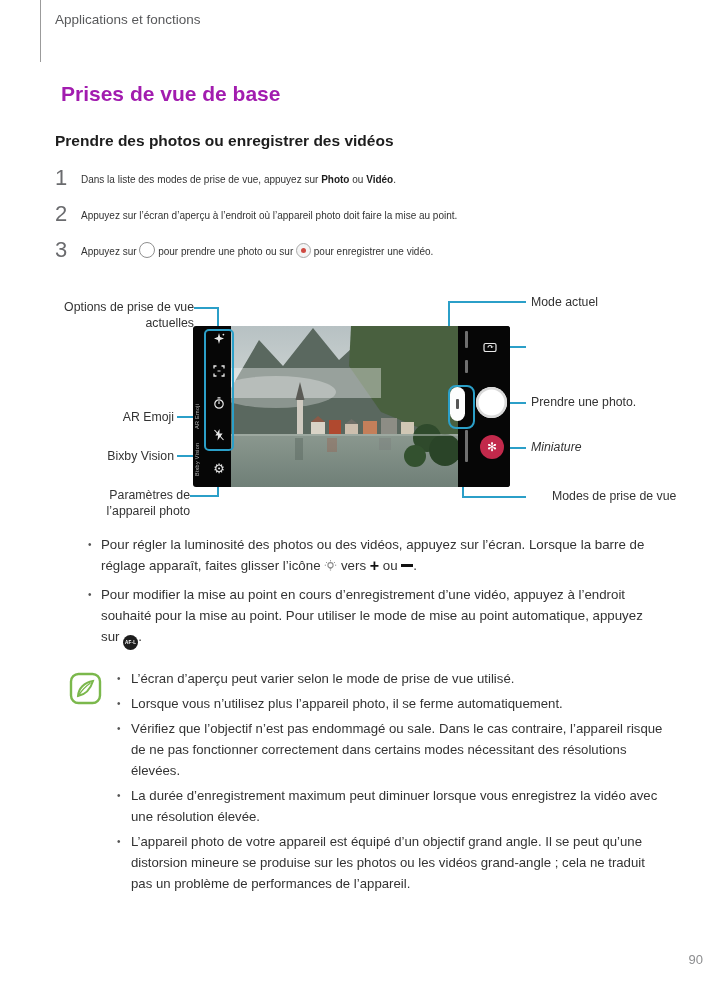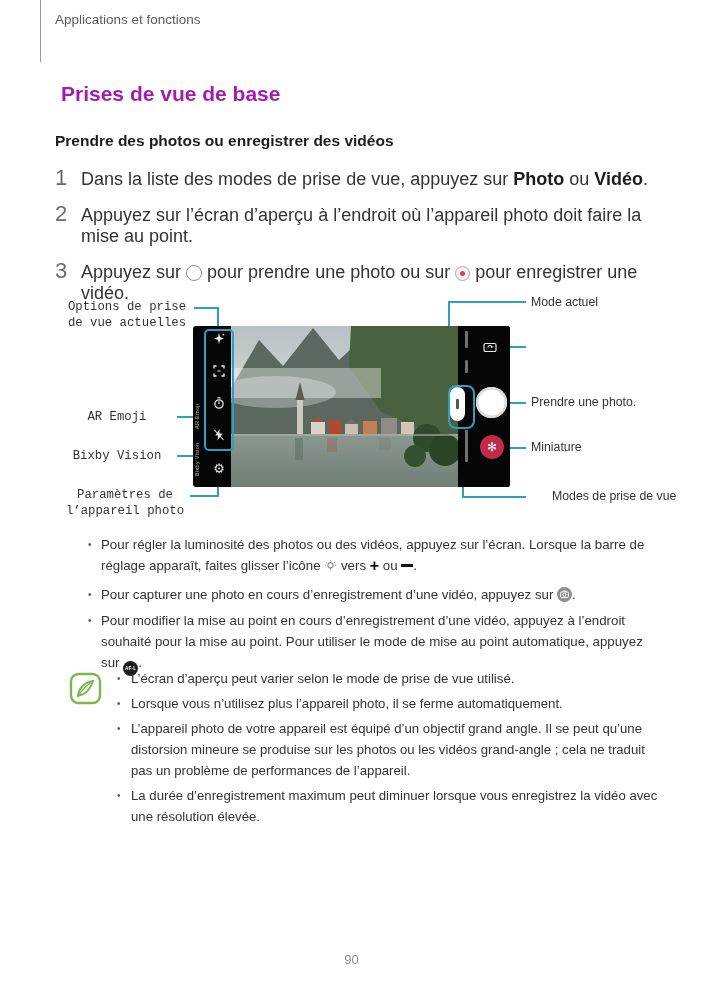--- a/index.html
+++ b/index.html
@@ -12,36 +12,36 @@
   .header{position:absolute;top:0;left:40px;height:46px;border-left:1.5px solid #9b9b9b;
     display:flex;align-items:flex-start;padding:12px 0 4px 14px;}
   .header span{font-size:13.5px;color:#58595b;}
   
   .title{position:absolute;top:82px;left:61px;font-size:21px;font-weight:700;color:#a21caf;}
   .subtitle{position:absolute;top:132px;left:55px;font-size:15.5px;font-weight:700;color:#1d1d1d;}
   
   .steps{position:absolute;top:166px;left:55px;width:600px;}
   .step{display:flex;margin-bottom:12px;}
   .step .num{width:26px;font-size:22px;color:#6a6b6e;line-height:24px;flex:0 0 26px;}
-  .step .txt{font-size:18px;line-height:21px;color:#333;padding-top:3px;width:574px;}
+  .step .txt{font-size:10px;line-height:21px;color:#333;padding-top:3px;width:574px;}
   b{color:#1d1d1d;}
   
   .ic{display:inline-block;vertical-align:-3px;}
   .shutter-inline{width:14px;height:14px;border:1.6px solid #8f8f8f;border-radius:50%;background:#fff;}
   .record-inline{width:13px;height:13px;border:1.6px solid #a9a9a9;border-radius:50%;background:#f4f4f4;position:relative;}
   .record-inline i{position:absolute;left:4px;top:4px;width:5px;height:5px;border-radius:50%;background:#cf4a42;}
   .plus-inline{font-weight:900;font-size:16px;color:#111;vertical-align:-1px;}
   .minus-inline{display:inline-block;width:12px;height:3px;background:#111;vertical-align:3px;}
   .capture-inline{width:15px;height:15px;border-radius:50%;background:#8f8f8f;position:relative;}
   .afl-inline{width:15px;height:15px;border-radius:50%;background:#1e1e1e;color:#fff;font-size:4.6px;
     font-weight:700;display:inline-flex;align-items:center;justify-content:center;letter-spacing:.2px;}
   
   .figure{position:absolute;top:288px;left:0;width:703px;height:235px;}
   .fig-label{position:absolute;font-size:12.3px;line-height:15.5px;color:#333;}
-  .fig-label.right-align{text-align:center;font-family:Liberation Mono, monospace;}
+  .fig-label.right-align{text-align:right;}
   .lead{position:absolute;background:#2b9fc8;}
   .callout{position:absolute;border:2px solid #2b9fc8;border-radius:5px;}
   
   .phone{position:absolute;left:193px;top:38px;width:317px;height:161px;background:#060606;border-radius:3px;overflow:hidden;}
   .vtext{position:absolute;writing-mode:vertical-rl;transform:rotate(180deg);font-size:5.5px;color:#b9b9b9;
     left:1px;width:12px;text-align:center;letter-spacing:.3px;}
   .icon-col{position:absolute;left:18px;top:0;width:15px;height:161px;}
   .icon-col .cicon{position:absolute;left:1px;width:13px;height:13px;display:flex;align-items:center;justify-content:center;}
   .gear{position:absolute;left:19px;top:136px;width:14px;height:14px;color:#e3e3e3;font-size:13px;line-height:14px;text-align:center;}
   .preview{position:absolute;left:38px;top:0;width:227px;height:161px;}
@@ -57,21 +57,21 @@
   
   .bullets{position:absolute;top:534px;left:88px;width:566px;}
   .bullets .bi{position:relative;padding-left:13px;font-size:13.3px;line-height:21px;margin-bottom:5px;width:553px;}
   .bullets .bi::before{content:"•";position:absolute;left:0;top:0;color:#555;font-size:10px;line-height:21px;}
   
   .note{position:absolute;top:668px;left:69px;width:600px;display:flex;}
   .note-icon{flex:0 0 33px;margin-top:4px;}
   .note-items{margin-left:15px;width:552px;}
   .note-items .bi{position:relative;padding-left:14px;font-size:13.2px;line-height:21px;margin-bottom:4px;}
   .note-items .bi::before{content:"•";position:absolute;left:0;top:0;color:#555;font-size:10px;line-height:21px;}
-  .pagenum{position:absolute;top:952px;left:0;width:703px;text-align:center;font-size:13px;color:#8d8e90;}
+  .pagenum{position:absolute;top:952px;left:0;width:703px;text-align:right;font-size:13px;color:#8d8e90;}
 </style>
 </head>
 <body>
 
 <div class="header">
   <span>Applications et fonctions</span>
 </div>
 
 <div class="title">Prises de vue de base</div>
 <div class="subtitle">Prendre des photos ou enregistrer des vidéos</div>
@@ -93,21 +93,21 @@
 
 <div class="figure">
 
   <div class="fig-label right-align" style="left:60px;top:12px;width:134px;">Options de prise de vue actuelles</div>
   <div class="fig-label right-align" style="left:60px;top:122px;width:114px;">AR Emoji</div>
   <div class="fig-label right-align" style="left:60px;top:161px;width:114px;">Bixby Vision</div>
   <div class="fig-label right-align" style="left:60px;top:200px;width:130px;">Paramètres de l’appareil photo</div>
 
   <div class="fig-label" style="left:531px;top:7px;width:140px;">Mode actuel</div>
   <div class="fig-label" style="left:531px;top:107px;width:140px;">Prendre une photo.</div>
-  <div class="fig-label" style="left:531px;top:152px;width:140px;">Miniature</div>
+  <div class="fig-label" style="left:531px;top:152px;width:140px;font-style:italic;">Miniature</div>
   <div class="fig-label" style="left:552px;top:201px;width:130px;">Modes de prise de vue</div>
 
   <div class="lead" style="left:194px;top:19px;width:25px;height:2px;"></div>
   <div class="lead" style="left:217px;top:19px;width:2px;height:24px;"></div>
   <div class="lead" style="left:177px;top:128px;width:17px;height:2px;"></div>
   <div class="lead" style="left:177px;top:167px;width:17px;height:2px;"></div>
   <div class="lead" style="left:190px;top:207px;width:29px;height:2px;"></div>
   <div class="lead" style="left:217px;top:183px;width:2px;height:26px;"></div>
   <div class="lead" style="left:448px;top:13px;width:78px;height:2px;"></div>
   <div class="lead" style="left:448px;top:13px;width:2px;height:84px;"></div>
@@ -216,38 +216,34 @@
   <div class="callout" style="left:448px;top:97px;width:23px;height:40px;border-radius:8px;"></div>
 </div>
 
 <div class="bullets">
   <div class="bi"><span>Pour régler la luminosité des photos ou des vidéos, appuyez sur l’écran. Lorsque la barre de réglage apparaît, faites glisser l’icône </span><span class="ic"><svg width="13" height="13" viewBox="0 0 13 13" fill="none" stroke="#8c8c8c" stroke-width="1.1">
           <circle cx="6.5" cy="5.2" r="2.6"></circle>
           <path d="M5.6 8.4 H7.4 M5.9 10 H7.1" stroke-width="1"></path>
           <path d="M6.5 0.2 V1.4 M2 2 L2.9 2.9 M11 2 L10.1 2.9 M0.8 5.2 H2 M11 5.2 H12.2" stroke-width="1"></path>
         </svg></span><span> vers </span><span class="plus-inline">+</span><span> ou </span><span class="minus-inline"></span><span>.</span></div>
 
-  <div class="bi"><span>Pour capturer une photo en cours d’enregistrement d’une vidéo, appuyez sur </span><span class="ic capture-inline"><svg width="15" height="15" viewBox="0 0 15 15" fill="none" stroke="#fff" stroke-width="0.9">
-          <rect x="3.6" y="5" width="7.8" height="5.6" rx="1"></rect>
-          <circle cx="7.5" cy="7.8" r="1.6"></circle>
-          <path d="M5.6 5 L6.4 3.9 H8.6 L9.4 5"></path>
-        </svg></span><span>.</span></div>
 
   <div class="bi"><span>Pour modifier la mise au point en cours d’enregistrement d’une vidéo, appuyez à l’endroit souhaité pour la mise au point. Pour utiliser le mode de mise au point automatique, appuyez sur </span><span class="ic afl-inline">AF-L</span><span>.</span></div>
 </div>
 
 <div class="note">
   <div class="note-icon">
     <svg width="33" height="33" viewBox="0 0 33 33" fill="none">
       <rect x="2" y="2" width="29" height="29" rx="7.5" stroke="#7bb84c" stroke-width="2.4"></rect>
       <path d="M9 24 C9.5 16.5 15 10.5 24 9 C21.5 17 17 22.5 9 24 Z" stroke="#7bb84c" stroke-width="2" fill="none"></path>
       <path d="M9 24 C13 18 17 14 21.5 11" stroke="#7bb84c" stroke-width="1.4"></path>
     </svg>
   </div>
   <div class="note-items">
     <div class="bi">L’écran d’aperçu peut varier selon le mode de prise de vue utilisé.</div>
     <div class="bi">Lorsque vous n’utilisez plus l’appareil photo, il se ferme automatiquement.</div>
+    <div class="bi">Vérifiez que l’objectif n’est pas endommagé ou sale. Dans le cas contraire, l’appareil risque de ne pas fonctionner correctement dans certains modes nécessitant des résolutions élevées.</div>
+    <div class="bi">La durée d’enregistrement maximum peut diminuer lorsque vous enregistrez la vidéo avec une résolution élevée.</div>
     <div class="bi">L’appareil photo de votre appareil est équipé d’un objectif grand angle. Il se peut qu’une distorsion mineure se produise sur les photos ou les vidéos grand-angle ; cela ne traduit pas un problème de performances de l’appareil.</div>
-    <div class="bi">La durée d’enregistrement maximum peut diminuer lorsque vous enregistrez la vidéo avec une résolution élevée.</div>
   </div>
 </div>
 
 <div class="pagenum">90</div>
 
 </body></html>

